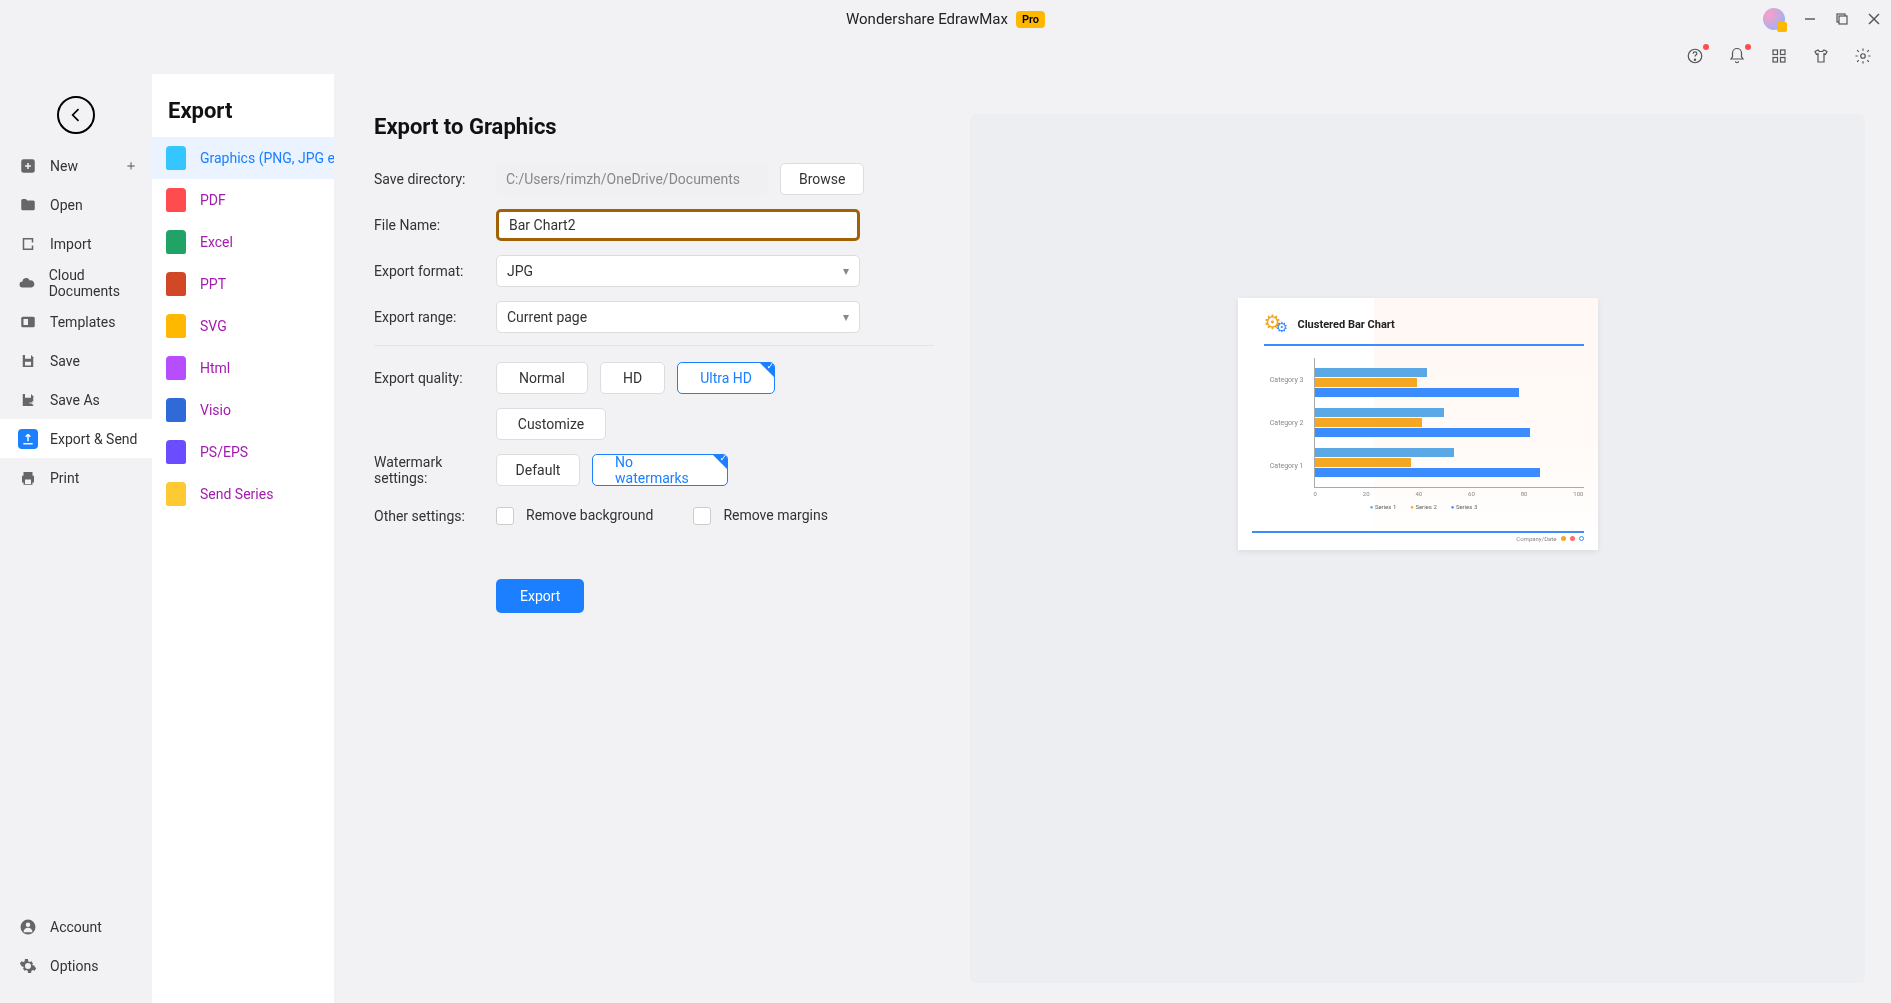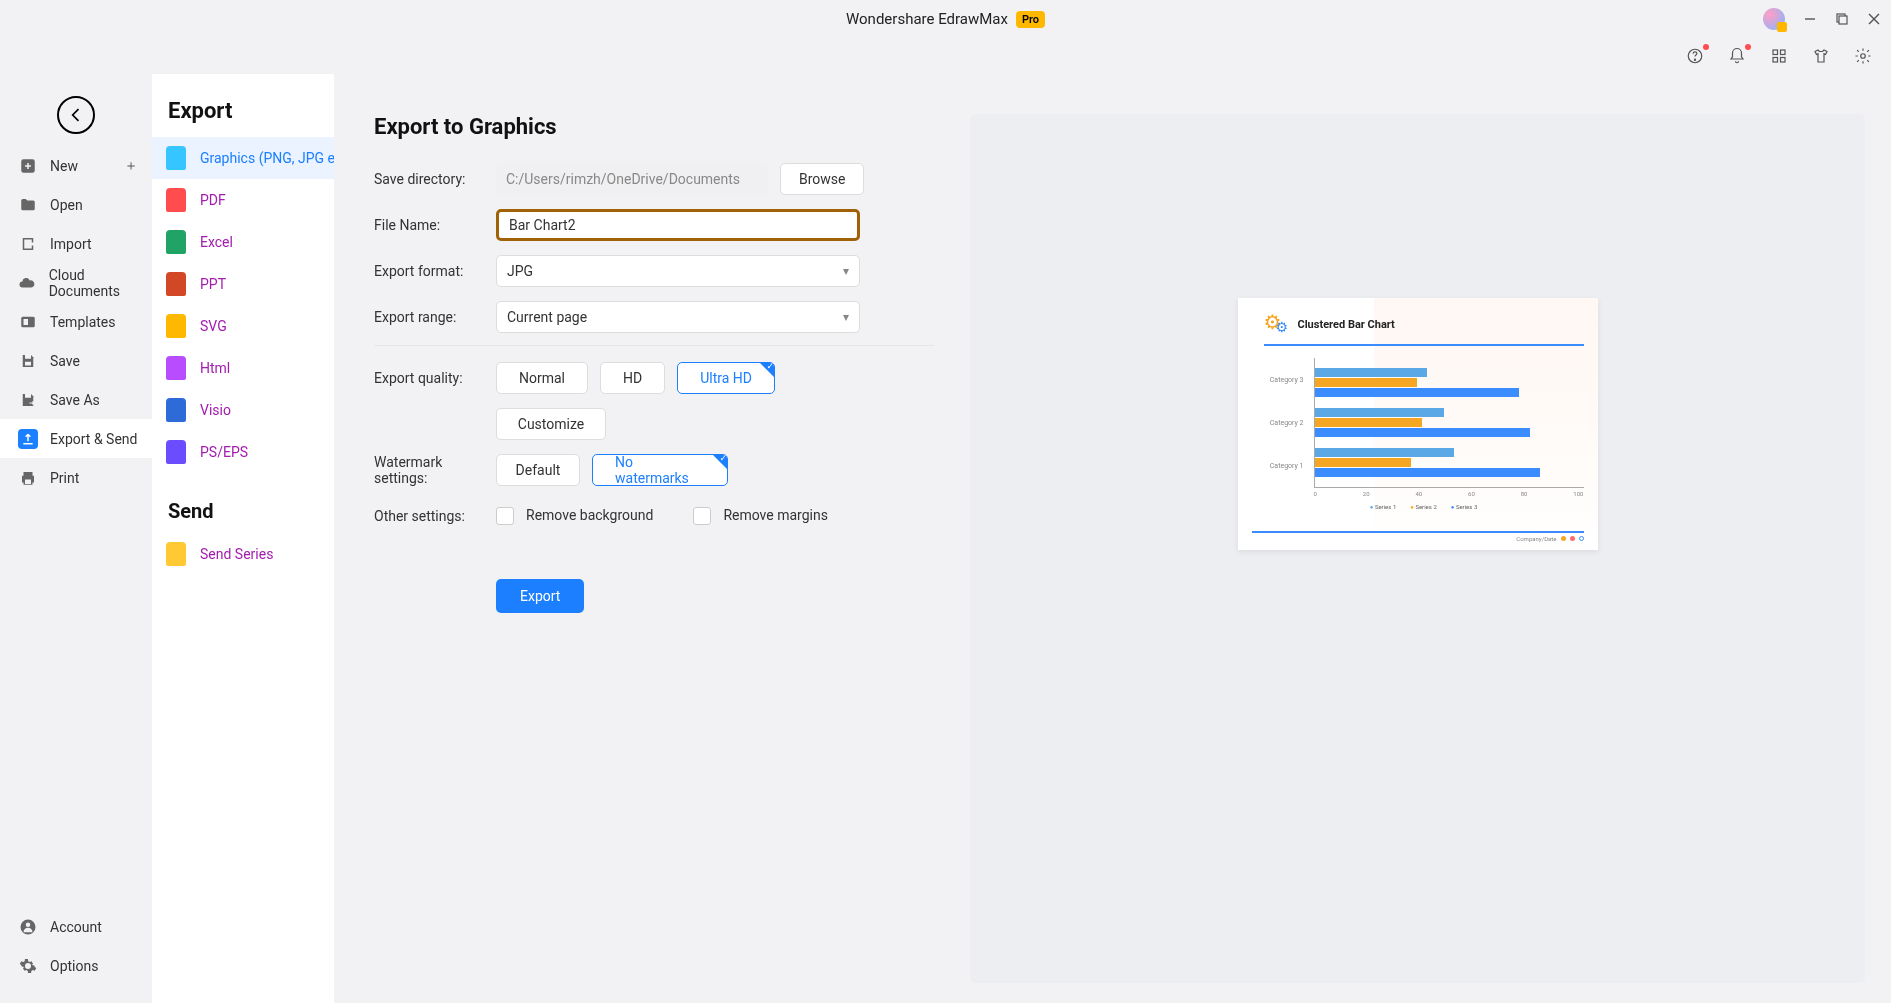--- a/index.html
+++ b/index.html
@@ -311,21 +311,20 @@
         <span>Html</span>
       </div>
     <div class="exp-item">
         <span class="ficon ficon-visio"></span>
         <span>Visio</span>
       </div>
     <div class="exp-item">
         <span class="ficon ficon-ps"></span>
         <span>PS/EPS</span>
       </div>
-    <div class="send-header">Send</div>
     <div class="exp-item">
         <span class="ficon ficon-mail"></span>
         <span>Send Series</span>
       </div>
   </div>
 
   <div class="content">
     <div class="form-col">
       <h1>Export to Graphics</h1>
 

